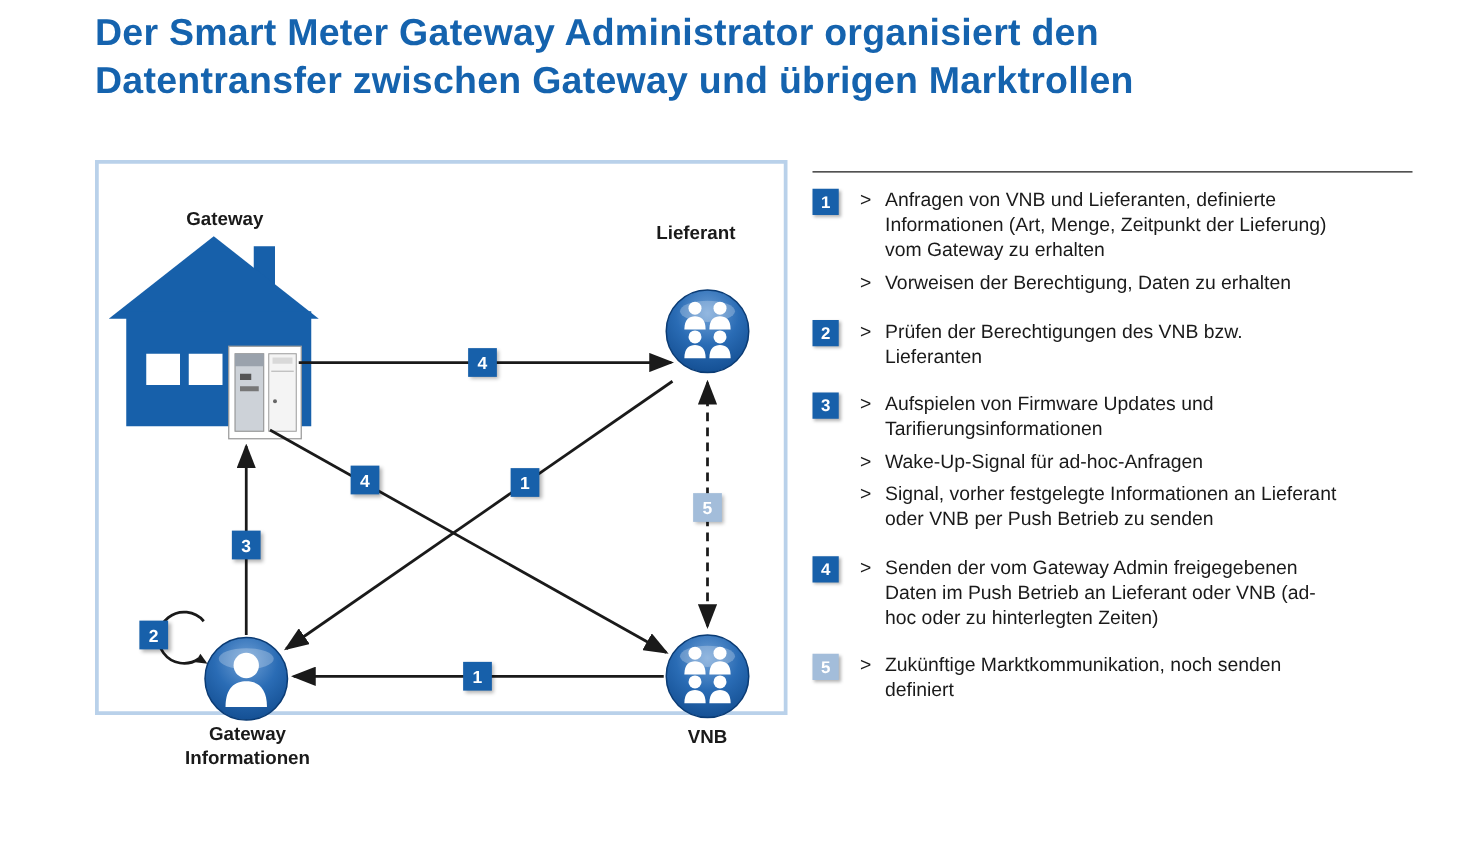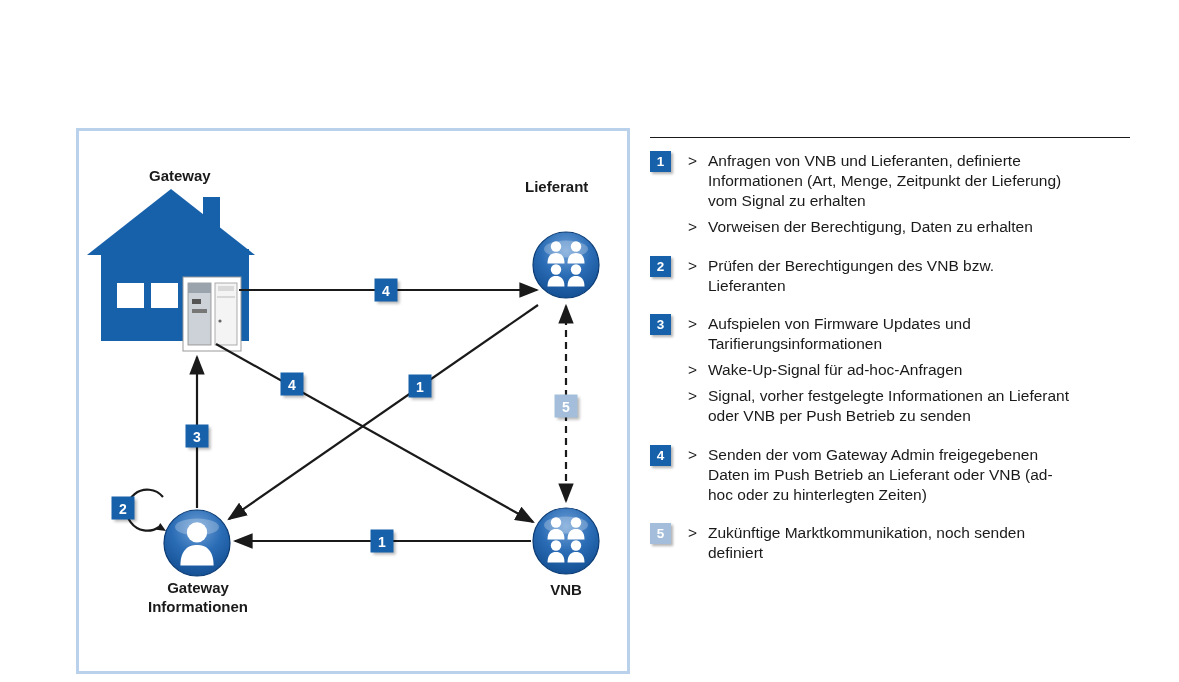--- a/index.html
+++ b/index.html
@@ -1,21 +1,21 @@
 <!DOCTYPE html>
 <html><head>
 <meta charset="utf-8">
 <style>
   html,body{margin:0;padding:0;background:#fff;}
   .page{position:relative;width:1179px;height:682px;background:#fff;
         font-family:"Liberation Sans",sans-serif;color:#1a1a1a;overflow:hidden;}
   .title{position:absolute;left:76px;top:8px;font-size:30px;font-weight:700;
          color:#1563ae;line-height:1.27;letter-spacing:.2px;}
   
-  .panel{position:absolute;left:76px;top:128px;width:554px;height:546px;
+  .panel{position:absolute;left:76px;top:128px;width:554px;height:444px;
          border:3px solid #b9d1ea;box-sizing:border-box;background:#fff;}
   .dsvg{position:absolute;left:0;top:0;}
   .nlabel{position:absolute;font-weight:700;font-size:15px;color:#1a1a1a;z-index:4;}
   .nlabel.center{text-align:center;line-height:1.25;}
   .badge{position:absolute;width:23px;height:23px;background:#1760aa;color:#fff;
          font-size:14px;font-weight:700;display:flex;align-items:center;justify-content:center;
          transform:translate(-50%,-50%);box-shadow:2px 2px 3px rgba(0,0,0,.3);z-index:3;}
   .badge.light{background:#a3bdda;}
   
   .legend{position:absolute;left:650px;top:130px;width:480px;}
@@ -28,20 +28,24 @@
   .badge-sq.light{background:#a3bdda;}
   .bullet{display:grid;grid-template-columns:15px 1fr;column-gap:5px;margin-bottom:6px;
           max-width:382px;font-size:15.5px;line-height:1.3;}
   .chev{color:#1a1a1a;}
 </style>
 </head>
 <body>
 
 <div class="page">
 
+  <div class="title">
+    <div>Der Smart Meter Gateway Administrator organisiert den</div>
+    <div>Datentransfer zwischen Gateway und übrigen Marktrollen</div>
+  </div>
 
   <div class="panel">
     <svg class="dsvg" width="548" height="540" viewBox="0 0 548 540">
       <defs>
         <marker id="arr" markerWidth="9" markerHeight="7" refX="8" refY="3.5" orient="auto-start-reverse">
           <path d="M0,0 L9,3.5 L0,7 Z" fill="#1a1a1a"></path>
         </marker>
         <radialGradient id="gBall" cx="0.5" cy="0.28" r="0.85">
           <stop offset="0" stop-color="#6fa0d6"></stop>
           <stop offset="0.45" stop-color="#2a6cb5"></stop>
@@ -126,21 +130,21 @@
   </div>
 
   <div class="legend">
     <div class="rule"></div>
     <div>
         <div class="legend-item">
           <div class="badge-sq">1</div>
           <div>
             <div class="bullet">
               <span class="chev">&gt;</span>
-              <span>Anfragen von VNB und Lieferanten, definierte Informationen (Art, Menge, Zeitpunkt der Lieferung) vom Signal zu erhalten</span>
+              <span>Anfragen von VNB und Lieferanten, definierte Informationen (Art, Menge, Zeitpunkt der Lieferung) vom Gateway zu erhalten</span>
             </div>
             <div class="bullet">
               <span class="chev">&gt;</span>
               <span>Vorweisen der Berechtigung, Daten zu erhalten</span>
             </div>
           </div>
         </div>
         <div class="legend-item">
           <div class="badge-sq">2</div>
           <div>

